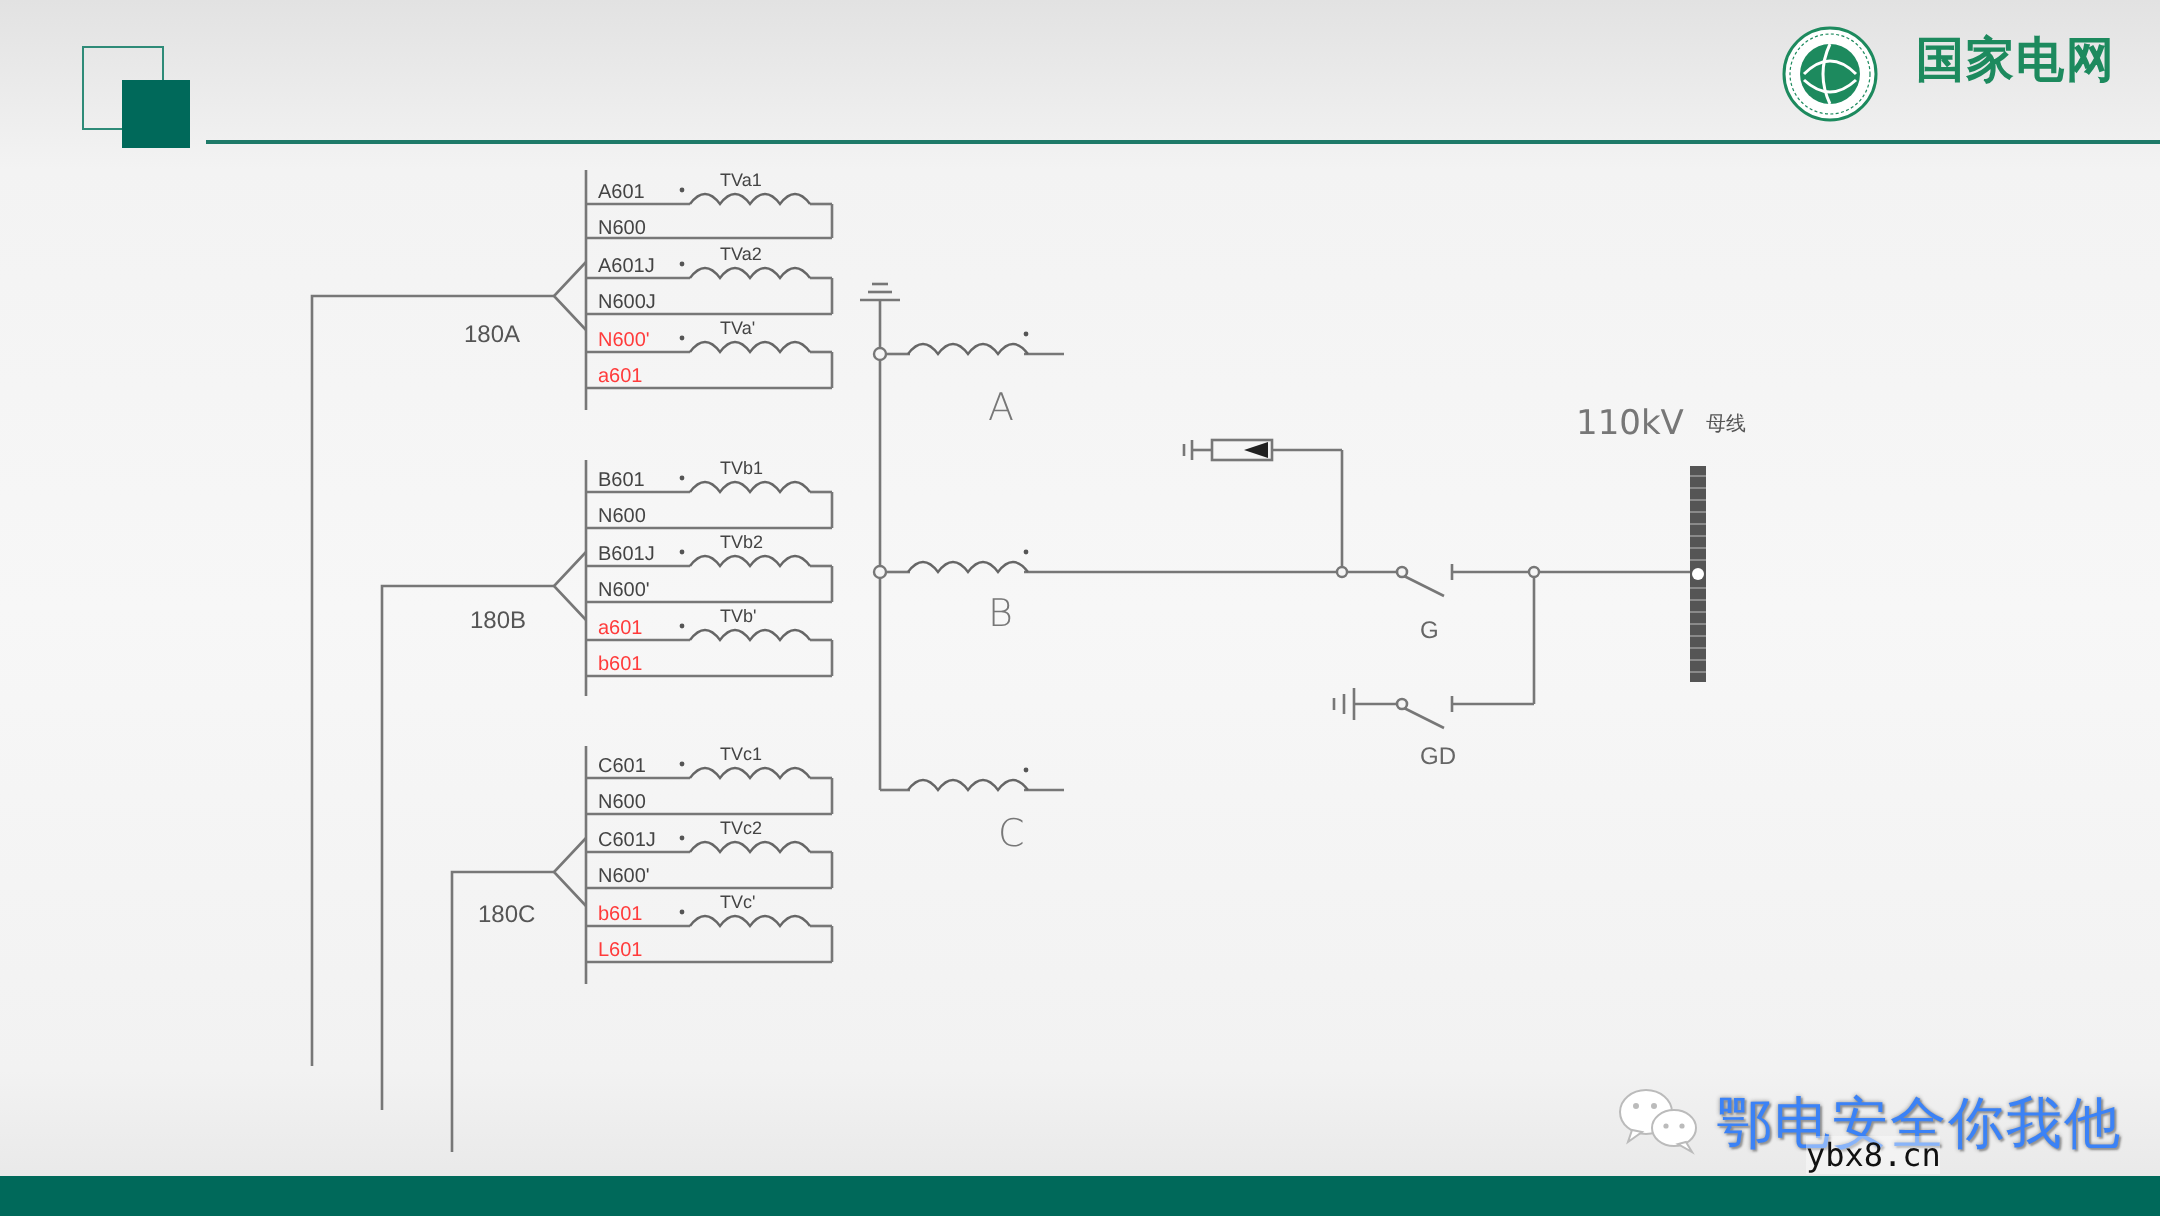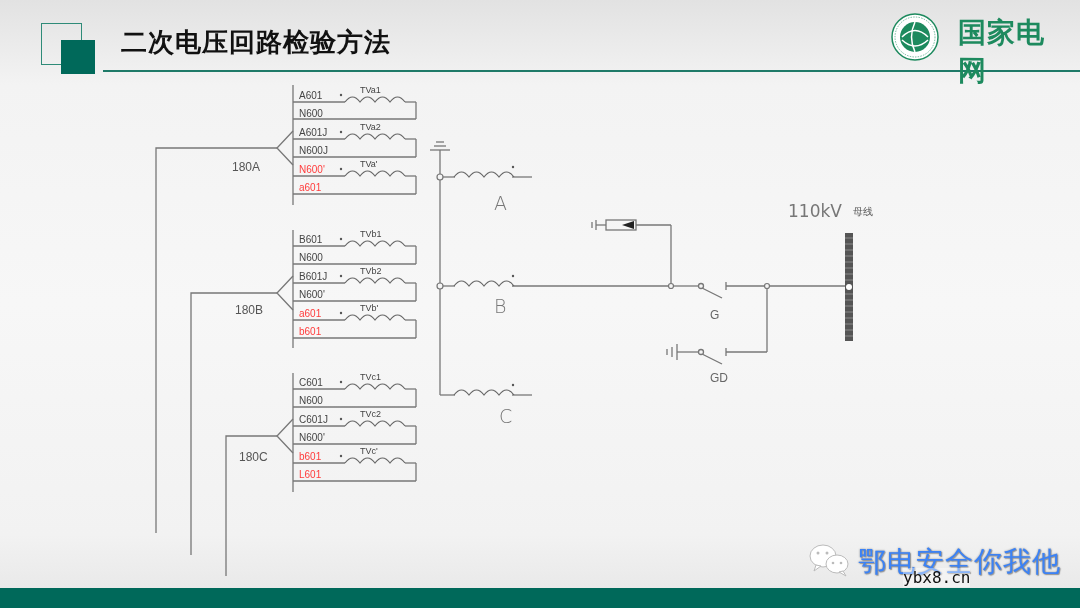--- a/index.html
+++ b/index.html
@@ -8,21 +8,21 @@
     background: linear-gradient(180deg, #e2e2e2 0%, #f3f3f3 14%, #f7f7f7 50%, #f2f2f2 88%, #e6e6e6 100%);
     font-family: "DejaVu Sans", sans-serif;
   }
   .slide-header { position: absolute; left: 0; top: 0; width: 1080px; height: 80px; }
   .deco-outline { position: absolute; left: 41px; top: 23px; width: 41px; height: 42px; border: 1px solid #2e8b78; box-sizing: border-box; }
   .deco-solid { position: absolute; left: 61px; top: 40px; width: 34px; height: 34px; background: #00695a; }
   .title { position: absolute; left: 121px; top: 25px; font-size: 26px; font-weight: bold; color: #111; letter-spacing: 1px; font-family: "DejaVu Sans", sans-serif; }
   .title-rule { position: absolute; left: 103px; top: 70px; width: 977px; height: 2px; background: #1e7a68; }
   .logo { position: absolute; left: 888px; top: 10px; width: 180px; height: 56px; }
   .logo-globe { position: absolute; left: 2px; top: 2px; width: 50px; height: 50px; }
-  .logo-cn { position: absolute; left: 70px; top: 4px; font-size: 28px; font-weight: bold; color: #1d8a5e; letter-spacing: 1px; }
+  .logo-cn { position: absolute; left: 70px; top: 4px; font-size: 24px; font-weight: bold; color: #1d8a5e; letter-spacing: 1px; }
   .logo-en { position: absolute; left: 70px; top: 32px; font-size: 17px; font-weight: bold; color: #1d8a5e; font-family: "DejaVu Serif", serif; letter-spacing: 0px; }
   .diagram { position: absolute; left: 0; top: 0; }
   .lbl { font-family: "Liberation Sans Narrow", "Liberation Sans", sans-serif; font-size: 10px; fill: #444; }
   .lbl-red { fill: #ff3b3b; }
   .tv { font-family: "Liberation Sans", sans-serif; font-size: 9px; fill: #444; }
   .grp { font-family: "Liberation Sans", sans-serif; font-size: 12px; fill: #555; }
   .phase { font-family: "DejaVu Sans", sans-serif; font-size: 19px; fill: #777; font-weight: 200; }
   .sw { font-family: "Liberation Sans", sans-serif; font-size: 12px; fill: #666; }
   .bus-lbl { font-family: "DejaVu Sans", sans-serif; font-size: 17px; fill: #777; }
   .bus-cn { font-family: "DejaVu Sans", sans-serif; font-size: 10px; fill: #555; }
@@ -31,21 +31,20 @@
   .wm-text { position: absolute; left: 50px; top: 3px; font-size: 28px; color: #3b82f6; white-space: nowrap; text-shadow: 0 0 2px #888, 1px 1px 1px #999; letter-spacing: 1px; }
   .wm-icon { position: absolute; left: 0; top: 2px; width: 44px; height: 36px; }
   .site { position: absolute; left: 903px; top: 568px; font-family: "DejaVu Sans Mono", monospace; font-size: 16px; color: #111; background: rgba(255,255,255,0.4); }
 </style>
 </head>
 <body>
 
 <div class="slide-header">
   <div class="deco-outline"></div>
   <div class="deco-solid"></div>
-  <div class="title">二次电压回路检验方法</div>
   <div class="title-rule"></div>
   <div class="logo">
     <svg class="logo-globe" viewBox="0 0 50 50">
       <circle cx="25" cy="25" r="23" fill="#fff" stroke="#1d8a5e" stroke-width="1.5"></circle>
       <circle cx="25" cy="25" r="15" fill="#1d8a5e"></circle>
       <path d="M12 25 Q25 12 38 25" stroke="#fff" stroke-width="1.5" fill="none"></path>
       <path d="M12 28 Q25 40 38 28" stroke="#fff" stroke-width="1.5" fill="none"></path>
       <path d="M25 10 Q18 25 25 40" stroke="#fff" stroke-width="1.5" fill="none"></path>
       <circle cx="25" cy="25" r="20" fill="none" stroke="#1d8a5e" stroke-width="0.6" stroke-dasharray="1.5 1.2"></circle>
     </svg>

